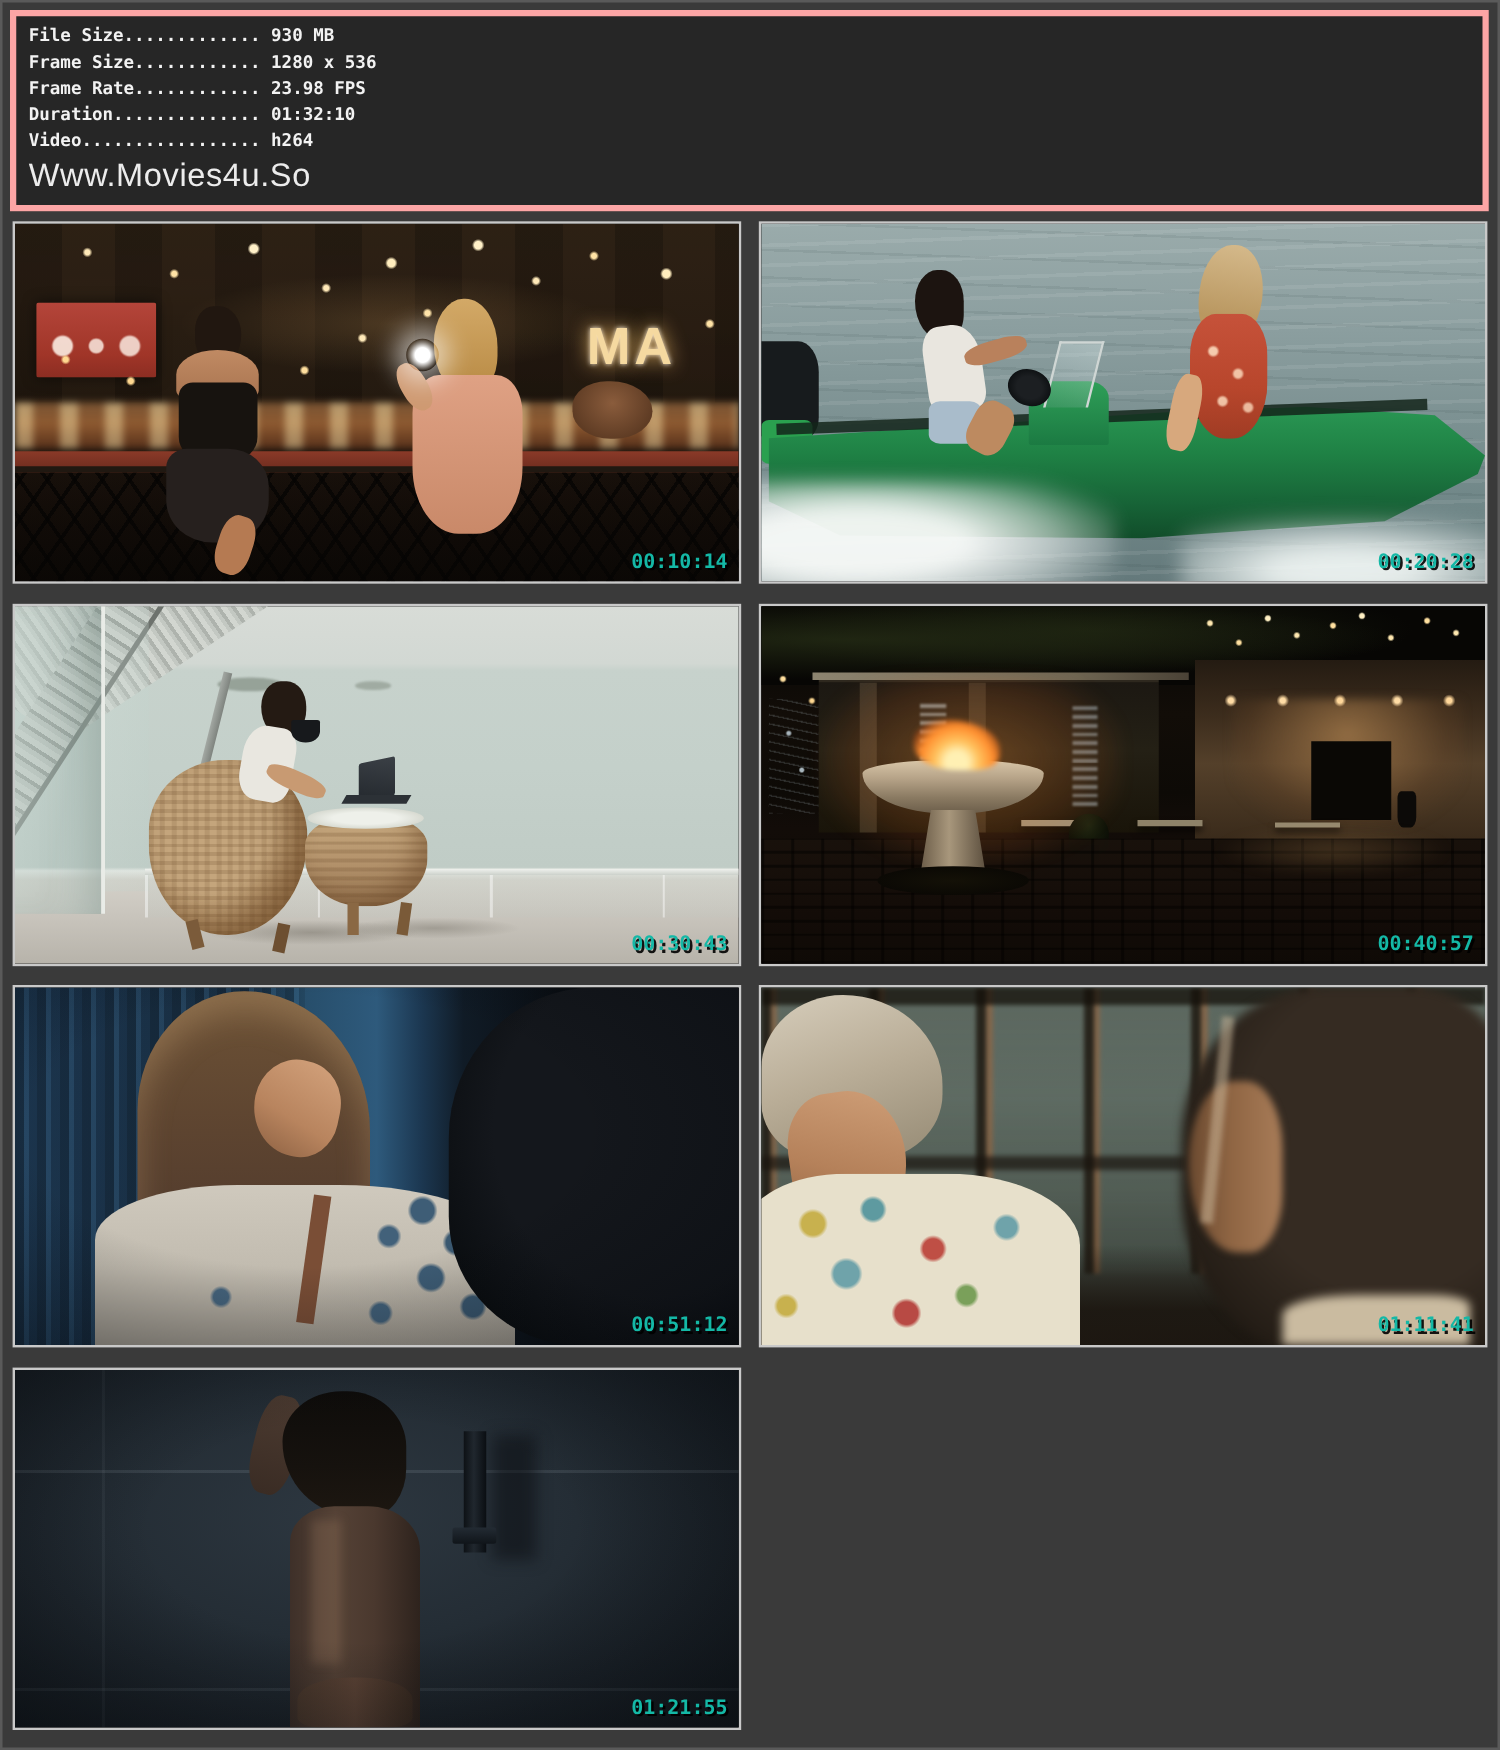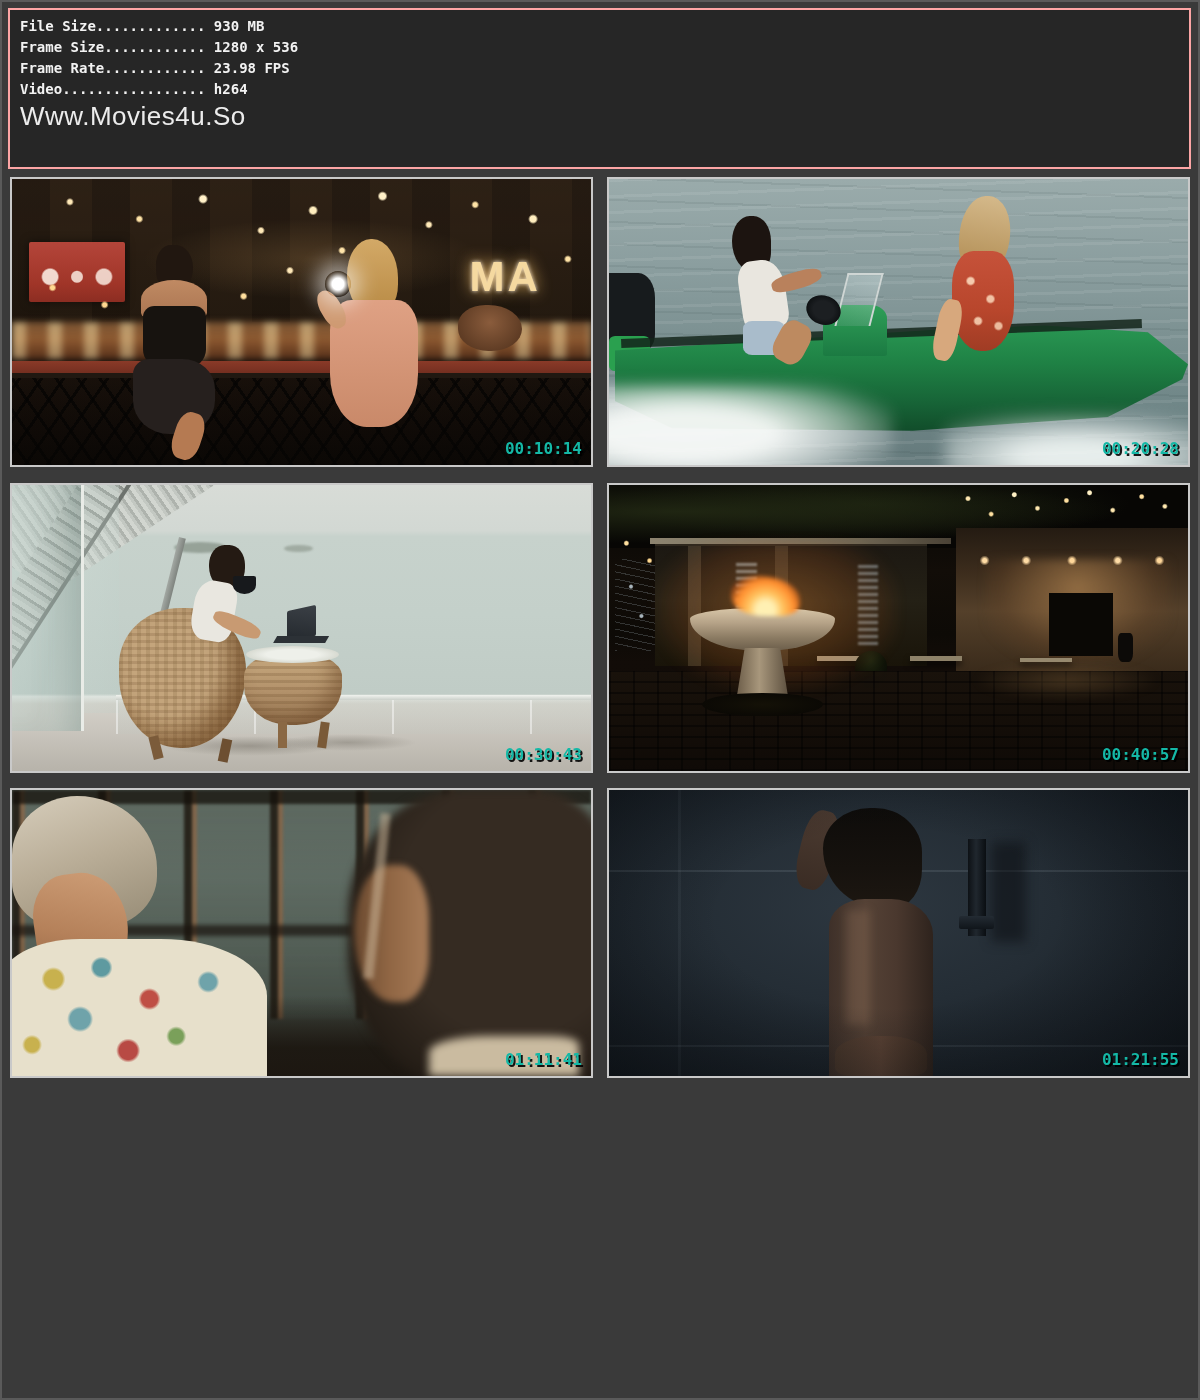--- a/index.html
+++ b/index.html
@@ -1,21 +1,21 @@
 <!DOCTYPE html>
 <html><head>
 <meta charset="utf-8">
 <style>
   html,body{margin:0;padding:0;background:#2b2b2b;}
   .page{position:relative;width:1200px;height:1400px;background:#3a3a3a;
         box-shadow:inset 0 0 0 2px #5a5a5a; overflow:hidden;
         font-family:"DejaVu Sans Mono", monospace;}
   
   .info-panel{position:absolute;left:8px;top:8px;width:1183px;height:161px;
-        box-sizing:border-box;background:#262626;border:2px solid #fca5a5;
+        box-sizing:border-box;background:#262626;border:5px solid #fca5a5;
         padding:6px 0 0 10px;}
   .info-line{font:bold 14px "DejaVu Sans Mono",monospace;color:#f2f2f2;
         line-height:21px;white-space:pre;letter-spacing:0;}
   .site{font:26px "Liberation Sans",sans-serif;color:#ececec;margin-top:1px;
         letter-spacing:.5px;}
   
   .grid{position:absolute;left:10px;top:177px;display:grid;
         grid-template-columns:583px 583px;column-gap:14px;row-gap:15.7px;}
   .shot{position:relative;width:583px;height:290px;box-sizing:border-box;
         border:2px solid #c9c9c9;background:#000;overflow:hidden;margin:0;}
@@ -352,20 +352,21 @@
 </style>
 </head>
 <body>
 
 <div class="page">
 
   <div class="info-panel">
     <div class="info-line">File Size............. 930 MB</div>
     <div class="info-line">Frame Size............ 1280 x 536</div>
     <div class="info-line">Frame Rate............ 23.98 FPS</div>
+    <div class="info-line">Duration.............. 01:32:10</div>
     <div class="info-line">Video................. h264</div>
     <div class="site">Www.Movies4u.So</div>
   </div>
 
   <div class="grid">
 
     <figure class="shot">
       <div class="art s1">
         <div class="s1-wall"></div>
         <div class="s1-banner"></div>
@@ -475,20 +476,32 @@
         <div class="s4-floorglow"></div>
         <div class="s4-glow"></div>
         <div class="s4-bowl"></div>
         <div class="s4-flames"></div>
         <div class="s4-pedestal"></div>
         <div class="s4-planter"></div>
       </div>
       <span class="ts">00:40:57</span>
     </figure>
 
+    <figure class="shot">
+      <div class="art s5">
+        <div class="s5-corrug"></div>
+        <div class="s5-hair"></div>
+        <div class="s5-face"></div>
+        <div class="s5-blouse"></div>
+        <div class="s5-strap"></div>
+        <div class="s5-sil"></div>
+        <div class="s5-vig"></div>
+      </div>
+      <span class="ts">00:51:12</span>
+    </figure>
 
 
     <figure class="shot">
       <div class="art s7">
         <div class="s7-windows"></div>
         <div class="s7-beam"></div>
         <div class="s7-tabledark"></div>
         <div class="s7-m2head"></div>
         <div class="s7-m2face"></div>
         <div class="s7-m2strand"></div>

